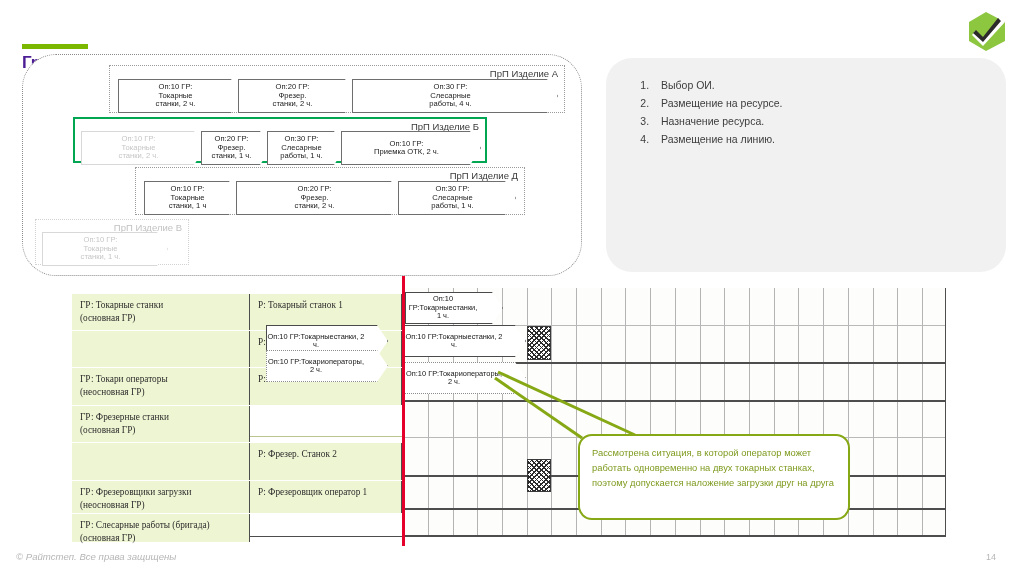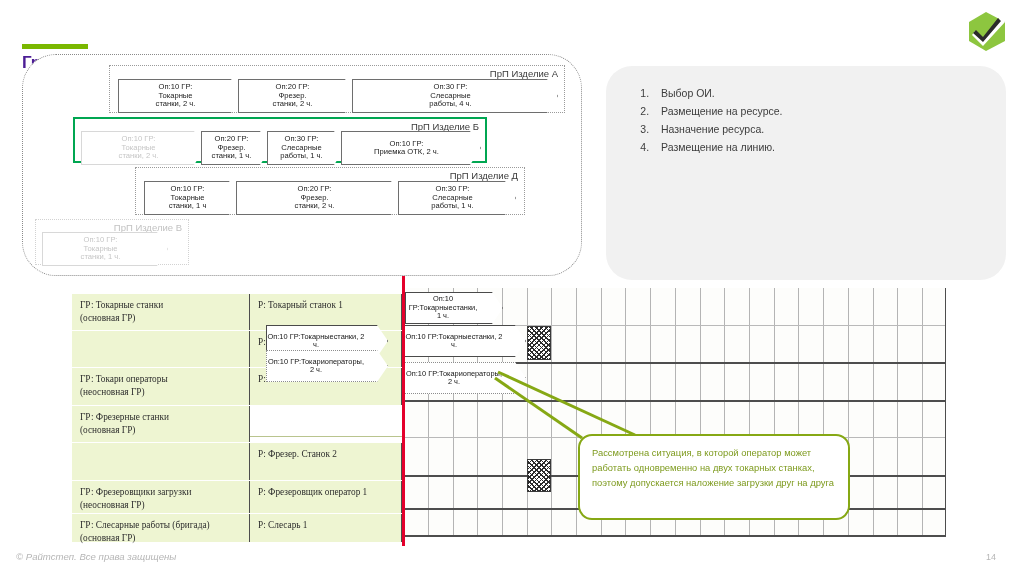--- a/index.html
+++ b/index.html
@@ -52,21 +52,21 @@
     text-align:center; line-height:1.12;
     font-size:7.6px; color:#1a1a1a;
     clip-path: polygon(0 0, calc(100% - 11px) 0, 100% 50%, calc(100% - 11px) 100%, 0 100%);
     padding-right:9px;
   }
   .op.ghost { color:#c6c6c6; border-color:#d8d8d8; }
   .op .t { display:block; }
 
   
   #steps-panel {
-    position:absolute; left:606px; top:66px; width:400px; height:214px;
+    position:absolute; left:606px; top:58px; width:400px; height:214px;
     background:#f1f1f1; border-radius:26px;
   }
   #steps-list {
     margin:0; padding:18px 0 0 46px;
     font-size:10.5px; color:#3d3d3d; line-height:1.72;
   }
   #steps-list li { padding-left:9px; }
 
   
   #gantt {
@@ -301,21 +301,20 @@
       <div>(неосновная ГР)</div>
     </div>
     <div class="cell-res">P: Фрезеровщик оператор 1</div>
   </div>
 
   <div class="gz-row" style="top:220px; height:29px;">
     <div class="cell-group">
       <div>ГР: Слесарные работы (бригада)</div>
       <div>(основная ГР)</div>
     </div>
-    <div class="cell-res">P: Слесарь 1</div>
   </div>
 
   <div id="grid">
     <div class="vline" style="left:25px;"></div>
     <div class="vline" style="left:50px;"></div>
     <div class="vline" style="left:74px;"></div>
     <div class="vline" style="left:99px;"></div>
     <div class="vline" style="left:124px;"></div>
     <div class="vline" style="left:148px;"></div>
     <div class="vline" style="left:173px;"></div>

